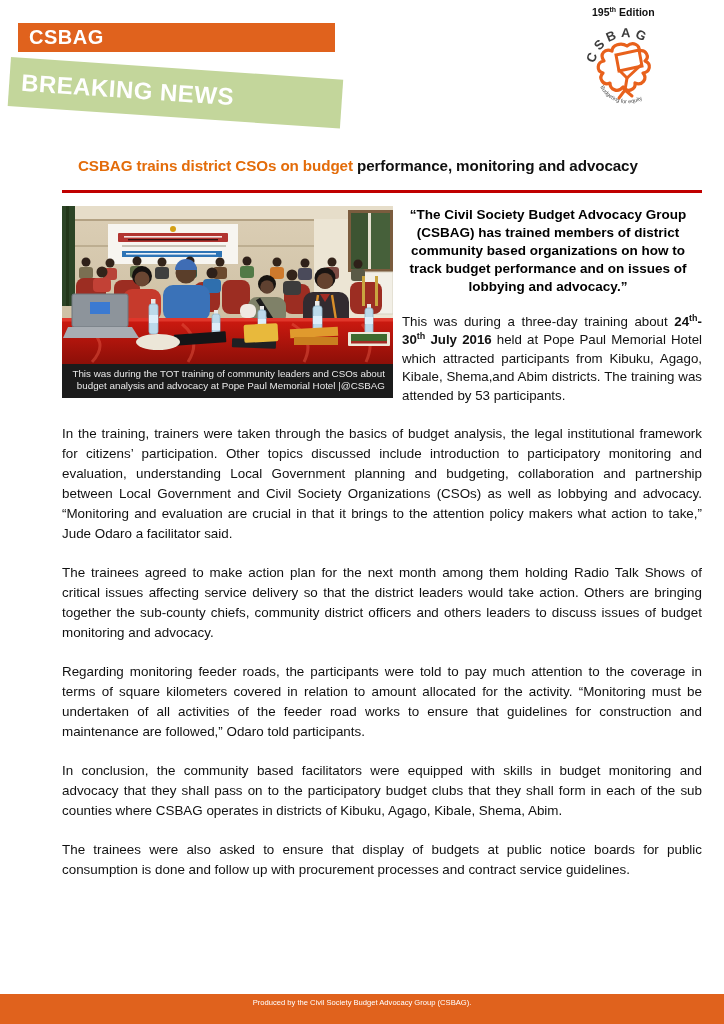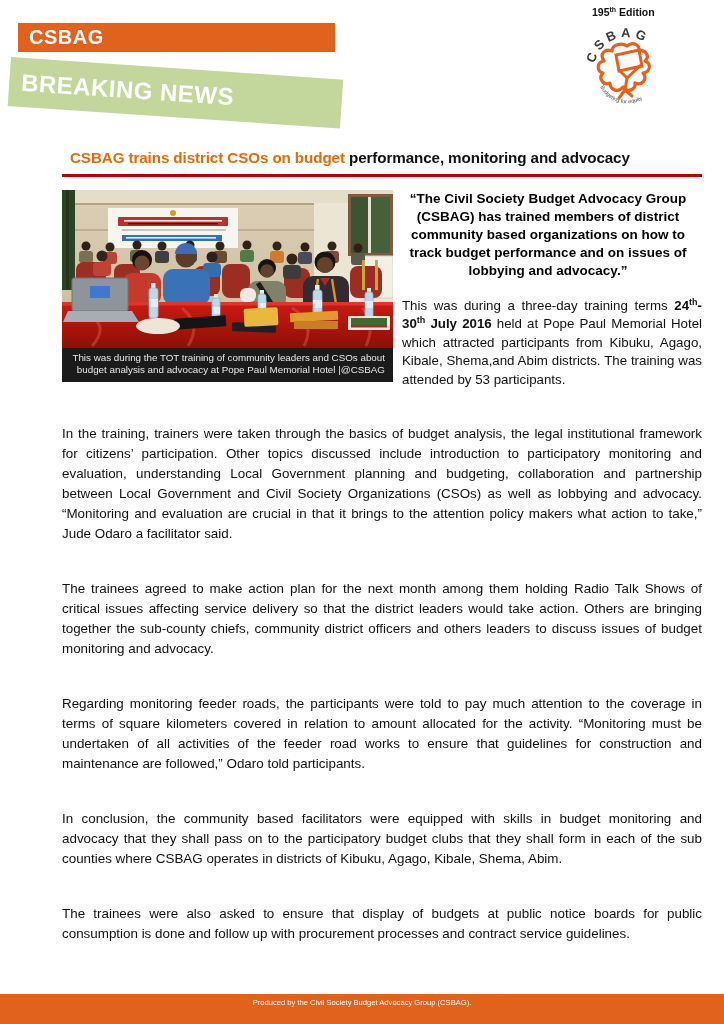--- a/index.html
+++ b/index.html
@@ -18,21 +18,21 @@
   }
   .news-bar{
     position:absolute;left:11px;top:57px;width:333px;height:49px;
     background:#C3D69B;color:#fff;font-weight:bold;font-size:24px;
     line-height:49px;padding-left:12px;box-sizing:border-box;letter-spacing:.5px;
     transform:rotate(3.9deg);transform-origin:top left;
   }
   .logo-box{position:absolute;left:583px;top:24px;width:88px;height:84px;}
   
   .content{position:absolute;left:62px;top:141px;width:640px;}
-  h1.headline{margin:8px;font-size:15.2px;font-weight:bold;white-space:nowrap;letter-spacing:-0.1px;}
+  h1.headline{margin:16px;font-size:15.2px;font-weight:bold;white-space:nowrap;letter-spacing:-0.1px;}
   .hl-orange{color:#E36C0A;}
   .hl-black{color:#111;}
   .rule{margin-top:7px;height:2.5px;background:#C00000;}
   .article{margin-top:13px;}
   figure.photo{
     float:left;width:331px;margin:0 9px 4px 0;padding:0;text-align:right;
   }
   figure.photo svg{display:block;}
   figcaption{
     background:#1B1B1B;color:#e9e9e9;font-size:9.8px;line-height:12.5px;
@@ -41,21 +41,21 @@
   p{margin:0;}
   .quote{
     font-weight:bold;text-align:center;font-size:13.5px;line-height:18px;
     margin-top:2px;padding:0 8px;color:#000;
   }
   .p-intro{
     margin-top:17px;font-size:13.3px;line-height:18.5px;text-align:justify;color:#111;
   }
   .p-intro sup{font-size:9px;line-height:0;}
   .body-p{
-    margin-top:35px;font-size:13.4px;line-height:20px;text-align:justify;color:#111;
+    margin-top:19px;font-size:13.4px;line-height:20px;text-align:justify;color:#111;
   }
   
   .footer{
     position:absolute;left:0;bottom:0;width:724px;height:30px;
     background:#E0621D;color:#fff;text-align:center;
     font-size:7.6px;line-height:10.5px;padding-top:4px;box-sizing:border-box;
   }
 </style>
 </head>
 <body>
@@ -290,21 +290,21 @@
             <rect x="289" y="128" width="36" height="7" fill="#3e6b2f"></rect>
             <rect x="289" y="135" width="36" height="2.5" fill="#a32c24"></rect>
             <ellipse cx="96" cy="136" rx="22" ry="8" fill="#ece6d8"></ellipse>
           </g>
         </svg>
         <figcaption>This was during the TOT training of community leaders and CSOs about budget analysis and advocacy at Pope Paul Memorial Hotel |@CSBAG</figcaption>
       </figure>
 
       <p class="quote">“The Civil Society Budget Advocacy Group (CSBAG) has trained members of district community based organizations on how to track budget performance and on issues of lobbying and advocacy.”</p>
 
-      <p class="p-intro"><span>This was during a three-day training terms </span><b><span>24</span><sup>th</sup><span>-</span><span>30</span><sup>th</sup><span> July 2016</span></b><span> held at Pope Paul Memorial Hotel which attracted participants from Kibuku, Agago, Kibale, Shema,and Abim districts. The training was attended by 53 participants.</span></p>
+      <p class="p-intro"><span>This was during a three-day training about </span><b><span>24</span><sup>th</sup><span>-</span><span>30</span><sup>th</sup><span> July 2016</span></b><span> held at Pope Paul Memorial Hotel which attracted participants from Kibuku, Agago, Kibale, Shema,and Abim districts. The training was attended by 53 participants.</span></p>
 
       <p class="body-p">In the training, trainers were taken through the basics of budget analysis, the legal institutional framework for citizens’ participation. Other topics discussed include introduction to participatory monitoring and evaluation, understanding Local Government planning and budgeting, collaboration and partnership between Local Government and Civil Society Organizations (CSOs) as well as lobbying and advocacy. “Monitoring and evaluation are crucial in that it brings to the attention policy makers what action to take,” Jude Odaro a facilitator said.</p>
       <p class="body-p">The trainees agreed to make action plan for the next month among them holding Radio Talk Shows of critical issues affecting service delivery so that the district leaders would take action. Others are bringing together the sub-county chiefs, community district officers and others leaders to discuss issues of budget monitoring and advocacy.</p>
       <p class="body-p">Regarding monitoring feeder roads, the participants were told to pay much attention to the coverage in terms of square kilometers covered in relation to amount allocated for the activity. “Monitoring must be undertaken of all activities of the feeder road works to ensure that guidelines for construction and maintenance are followed,” Odaro told participants.</p>
       <p class="body-p">In conclusion, the community based facilitators were equipped with skills in budget monitoring and advocacy that they shall pass on to the participatory budget clubs that they shall form in each of the sub counties where CSBAG operates in districts of Kibuku, Agago, Kibale, Shema, Abim.</p>
       <p class="body-p">The trainees were also asked to ensure that display of budgets at public notice boards for public consumption is done and follow up with procurement processes and contract service guidelines.</p>
     </div>
   </div>
 
   <div class="footer">

